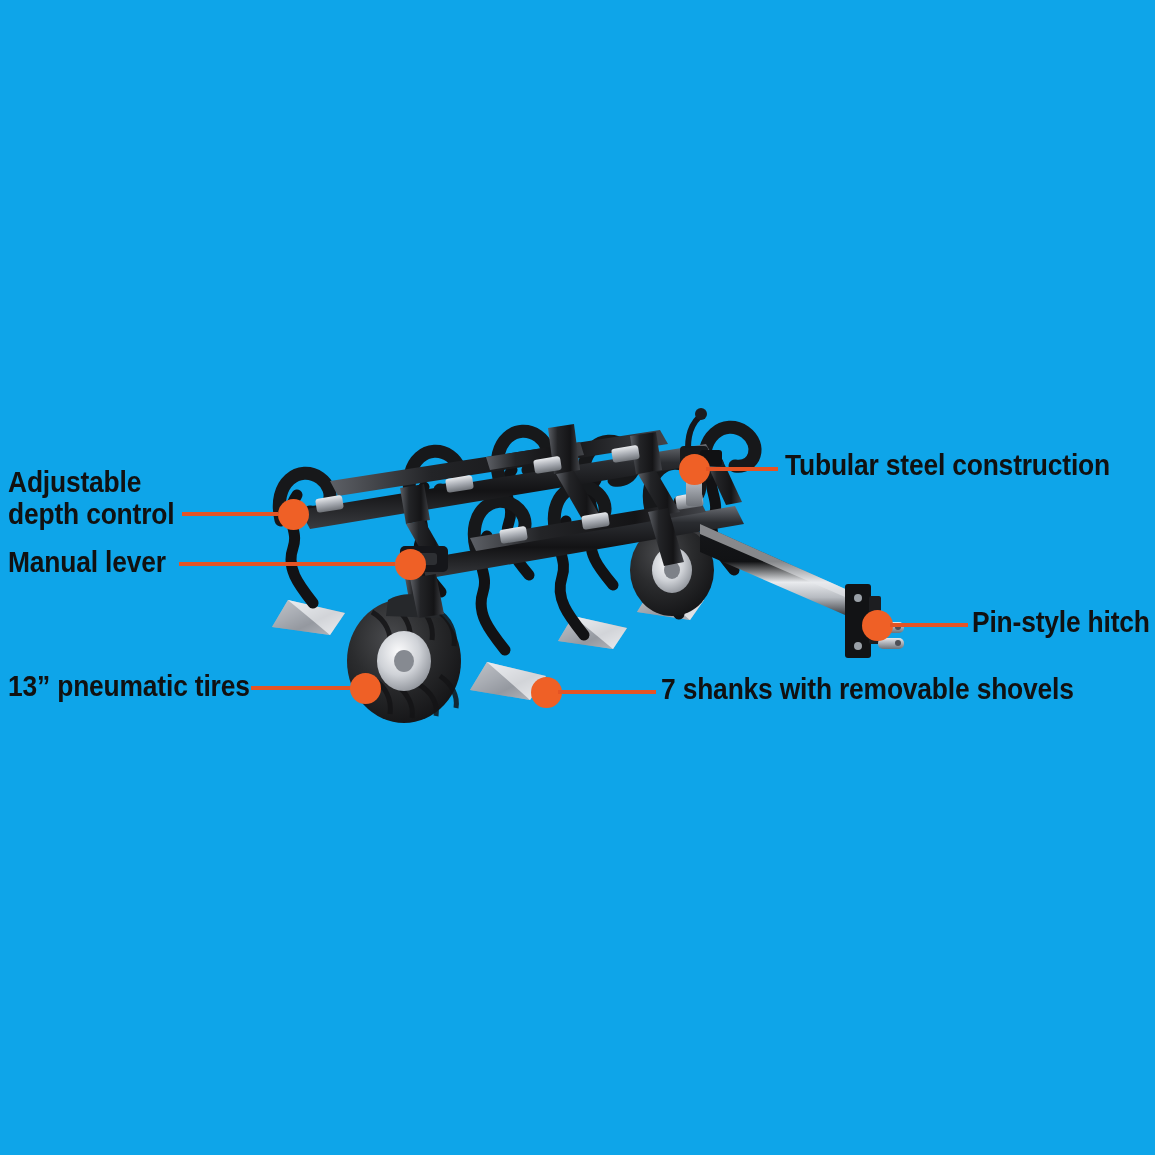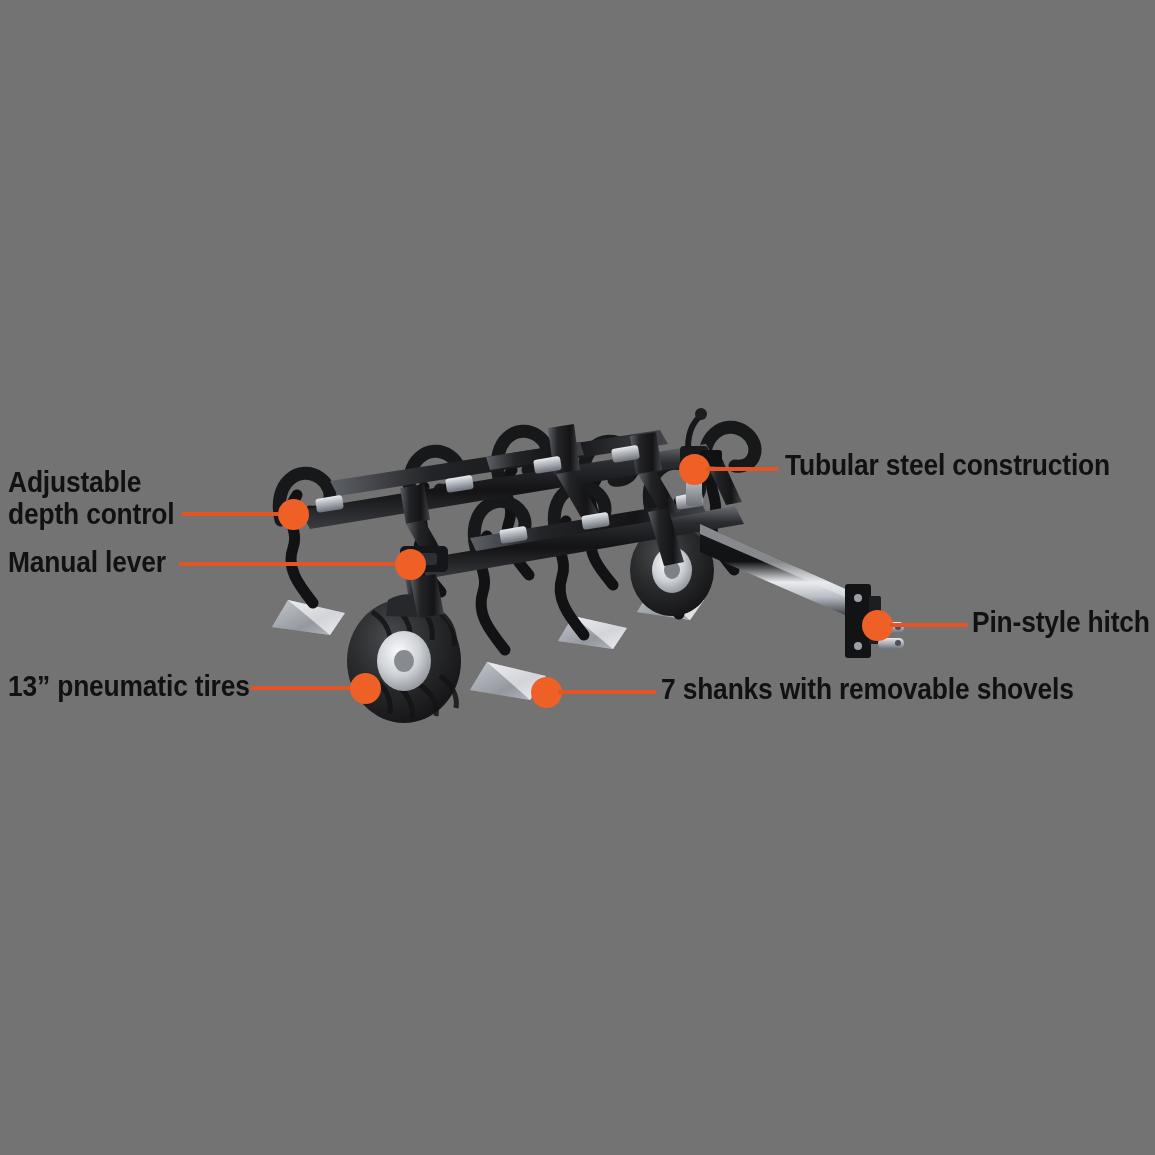--- a/index.html
+++ b/index.html
@@ -50,21 +50,21 @@
     position: absolute;
     width: 31px;
     height: 31px;
     border-radius: 50%;
     background: #ef6026;
   }
 </style>
 </head>
 <body>
 
-<div id="stage" style="background: #737373;">
+<div id="stage" style="background: #0ea5e9;">
 
   <svg id="product-illustration" viewBox="0 0 1155 1155">
     <defs>
       <linearGradient id="barSteel" x1="0" y1="0" x2="0" y2="1">
         <stop offset="0%" stop-color="#6a6d73"></stop>
         <stop offset="22%" stop-color="#2a2c30"></stop>
         <stop offset="55%" stop-color="#131315"></stop>
         <stop offset="100%" stop-color="#3a3c40"></stop>
       </linearGradient>
       <linearGradient id="barSteelV" x1="0" y1="0" x2="1" y2="0">

